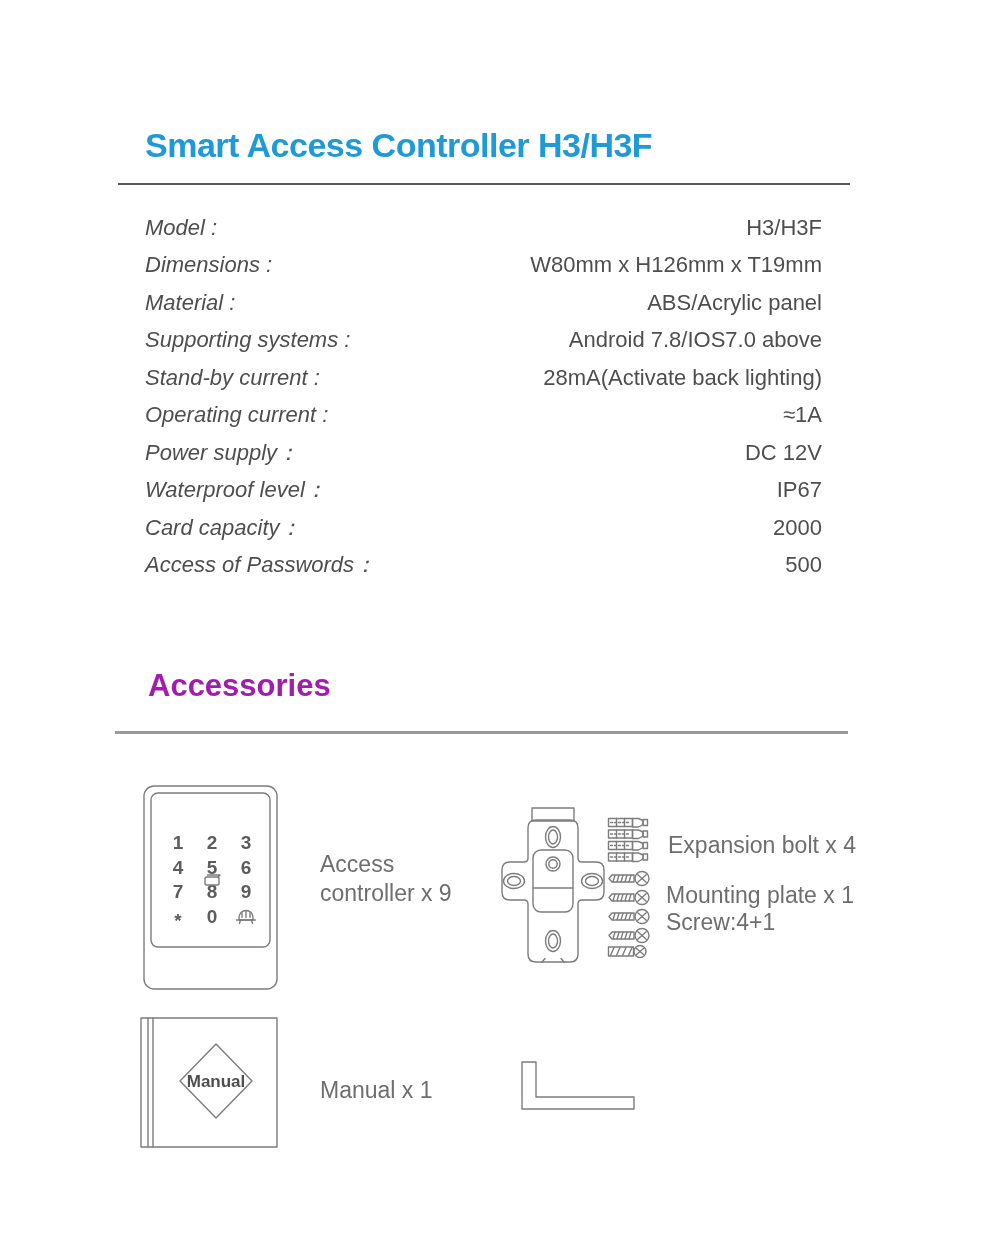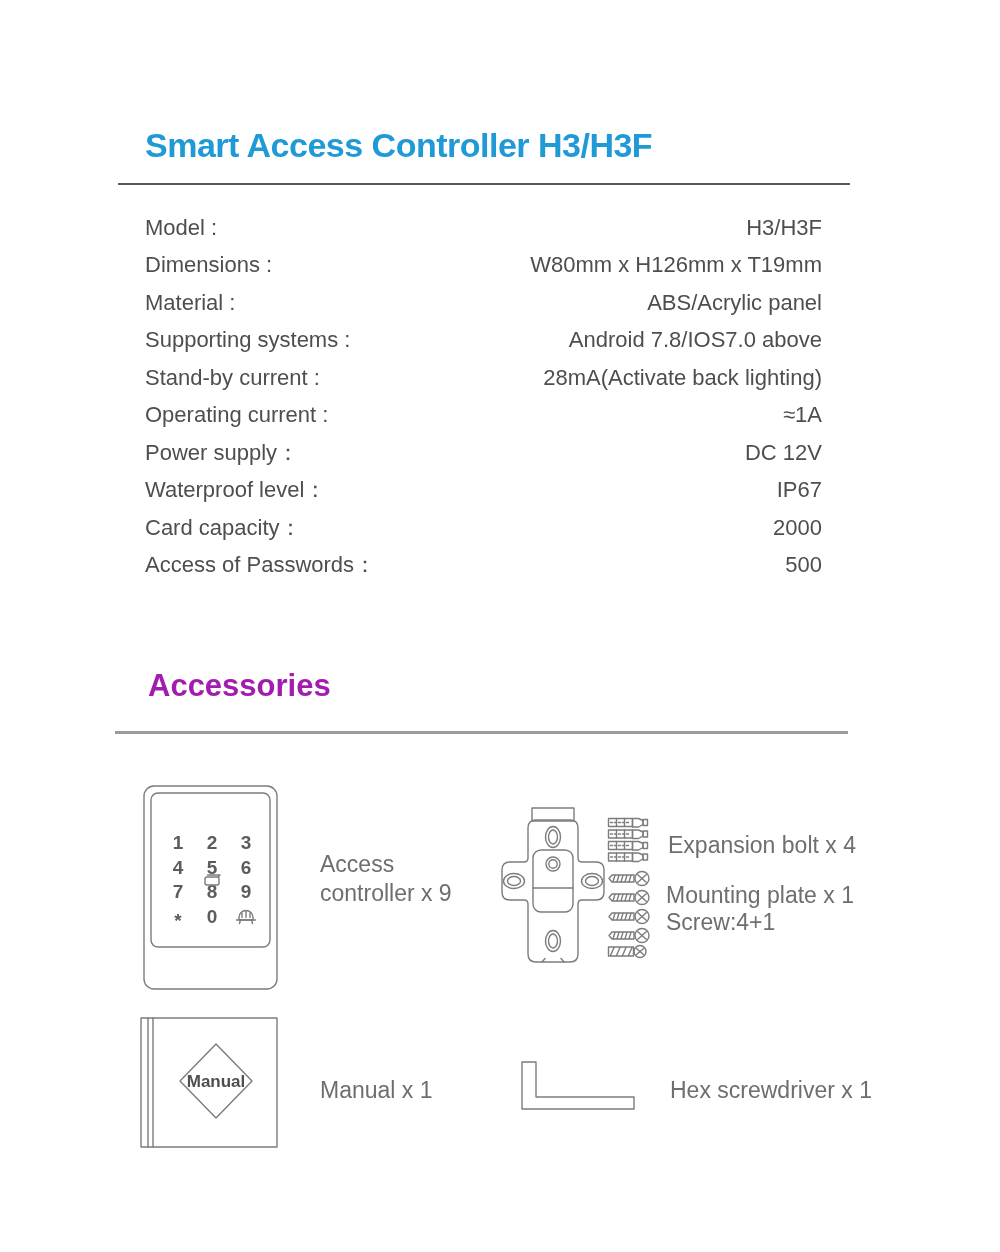--- a/index.html
+++ b/index.html
@@ -4,21 +4,21 @@
 <style>
   html,body{margin:0;padding:0;background:#fff;}
   .page{position:relative;width:904px;height:1252px;background:#fff;overflow:hidden;
         font-family:"Liberation Sans","DejaVu Sans",sans-serif;}
   .abs{position:absolute;}
   .page-title{left:145px;top:126px;font-size:34px;font-weight:700;color:#1f9ad7;letter-spacing:-0.5px;}
   .hr-title{left:118px;top:183px;width:732px;height:2px;background:#585858;}
   .specs{left:145px;top:209px;width:677px;}
   .spec-row{display:flex;justify-content:space-between;align-items:center;height:37.5px;
             font-size:22px;color:#4e4e4e;}
-  .spec-label{white-space:nowrap;}
+  .spec-label{white-space:nowrap;font-style:italic;}
   .spec-value{white-space:nowrap;text-align:center;}
   .acc-heading{left:148px;top:668px;font-size:31px;font-weight:700;color:#a21caf;}
   .hr-acc{left:115px;top:731px;width:733px;height:3px;background:#9b9b9b;}
   .acc-label{font-size:23px;color:#6e6e6e;line-height:29px;white-space:nowrap;}
   .acc-label-tight{line-height:27px;}
   .ln{fill:none;stroke:#7c7c7c;stroke-width:1.4;stroke-linejoin:round;stroke-linecap:round;}
   .key{font-family:"Liberation Sans","DejaVu Sans",sans-serif;font-size:19px;font-weight:600;
        fill:#5c5c5c;text-anchor:middle;stroke:none;}
   .cover-text{font-family:"Liberation Sans","DejaVu Sans",sans-serif;font-size:17px;font-weight:700;
        fill:#4f4f4f;text-anchor:middle;stroke:none;}
@@ -187,15 +187,14 @@
     <line class="ln" x1="8" y1="1" x2="8" y2="130"></line>
     <line class="ln" x1="13" y1="1" x2="13" y2="130"></line>
     <polygon class="ln" points="40,64 76,27 112,64 76,101" fill="#fff"></polygon>
     <text class="cover-text" x="76" y="70">Manual</text>
   </svg>
   <div class="abs acc-label" style="left:320px;top:1076px">Manual x 1</div>
 
   <svg class="abs" style="left:520px;top:1060px" width="118" height="52" viewBox="0 0 118 52">
     <path class="ln" d="M2,2 H16 V37 H114 V49 H2 Z"></path>
   </svg>
-  <div class="abs acc-label" style="left:670px;top:1076px">Hex screwdriver x 1</div>
 
 </div>
 
 </body></html>

